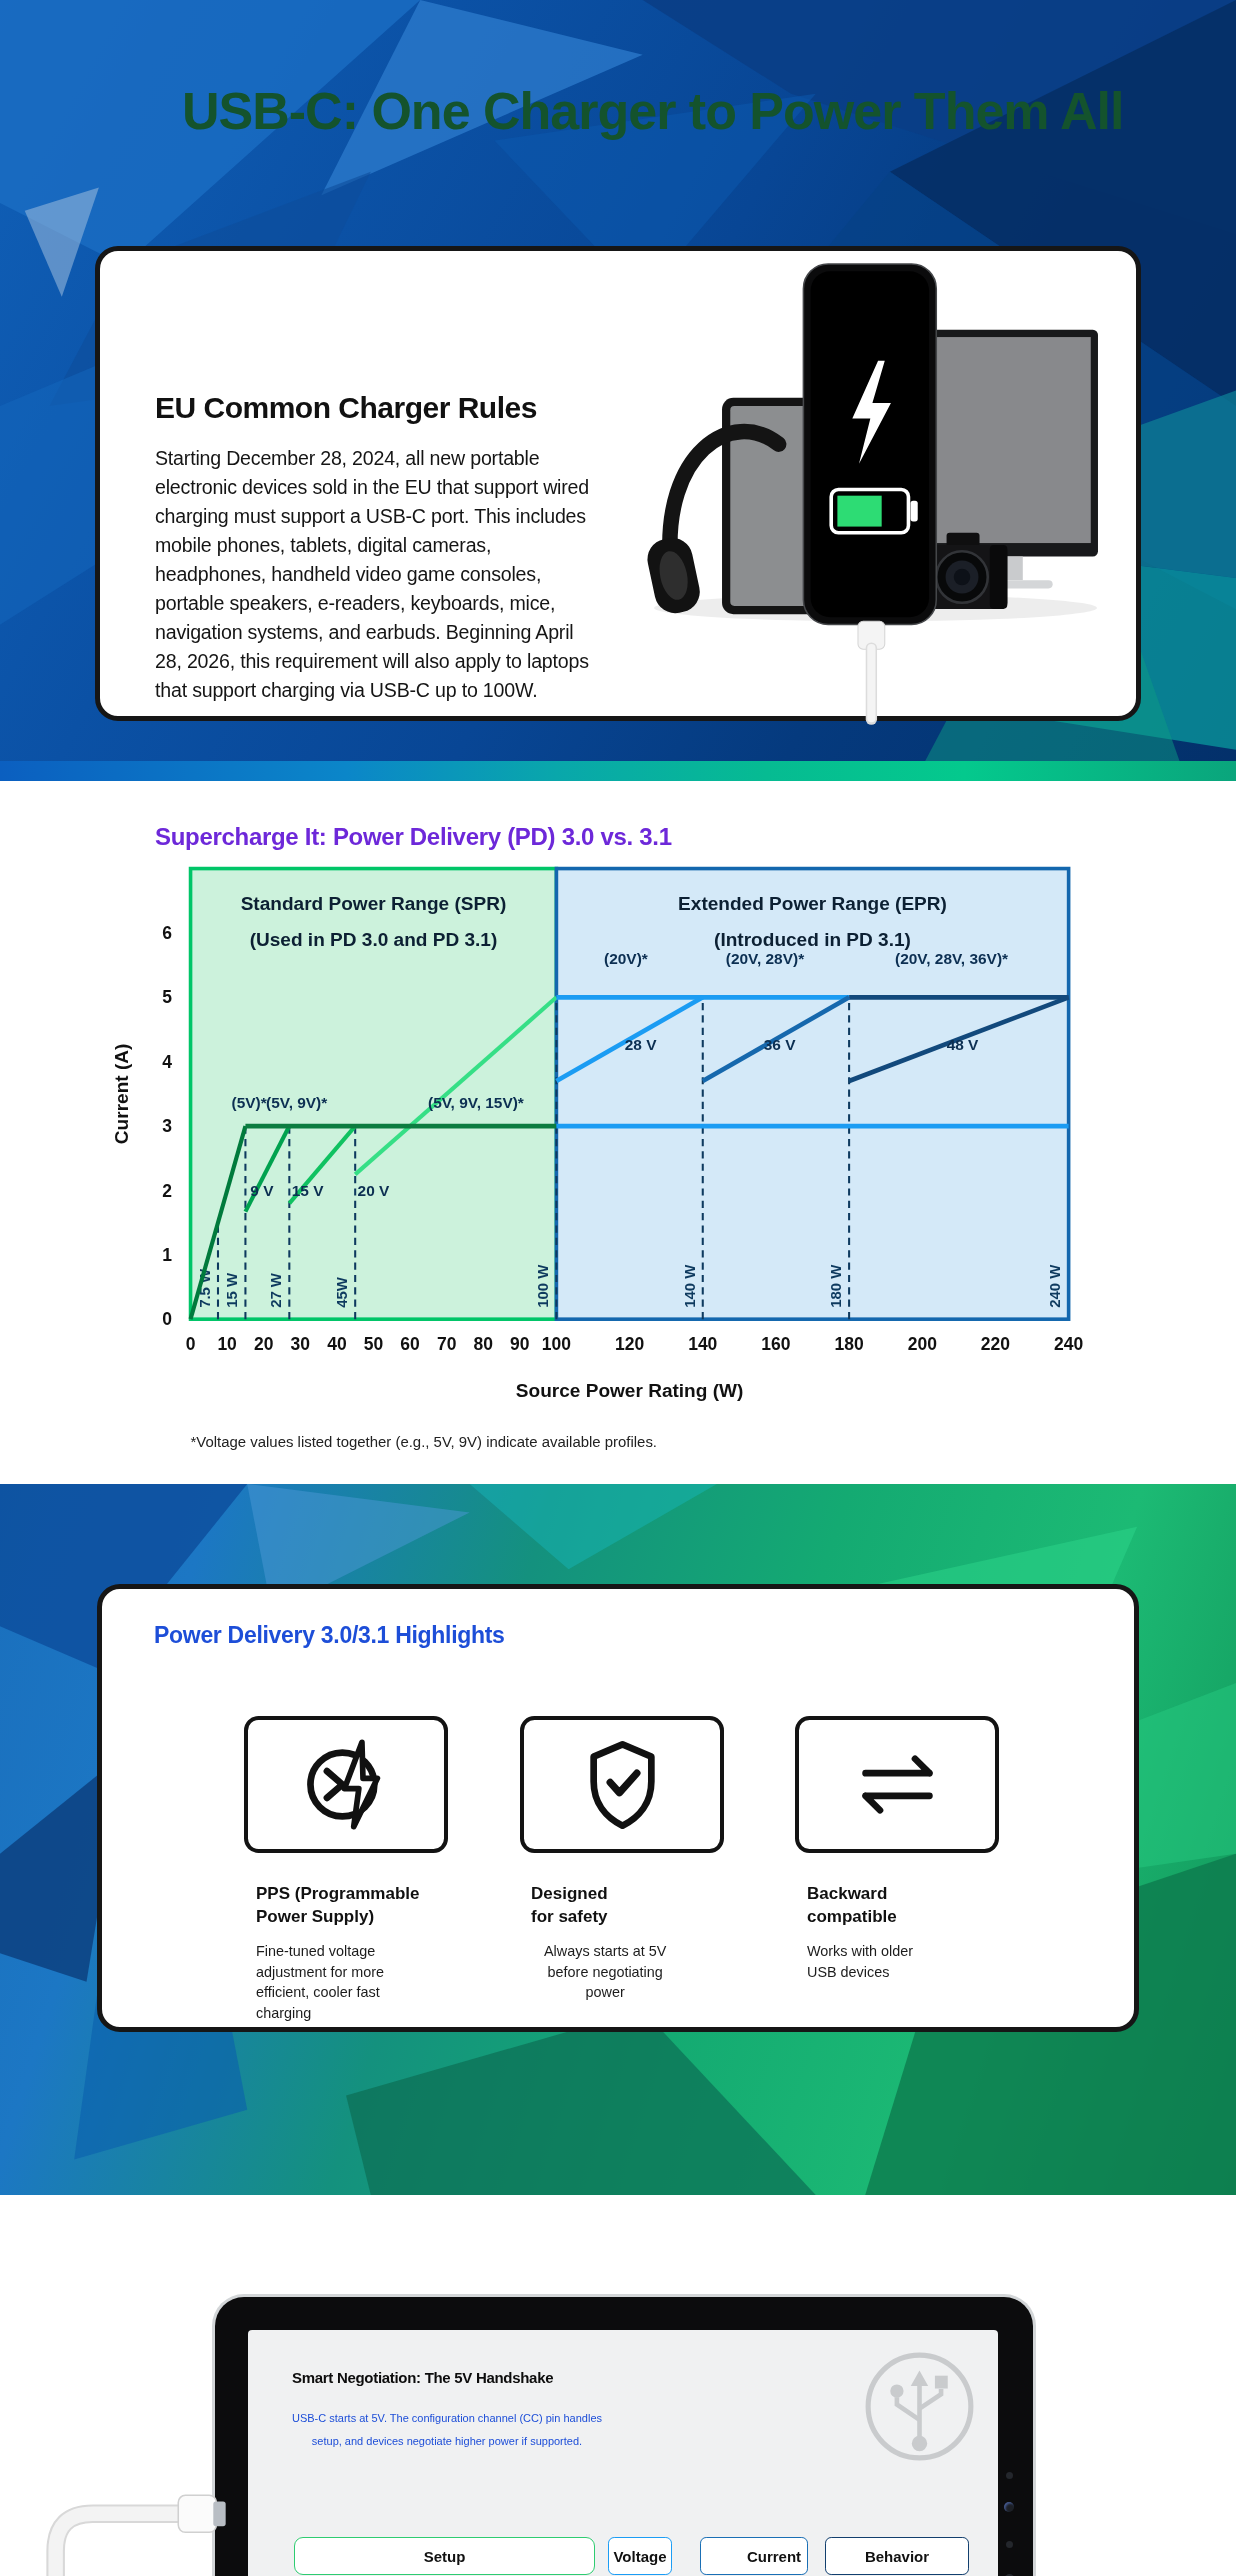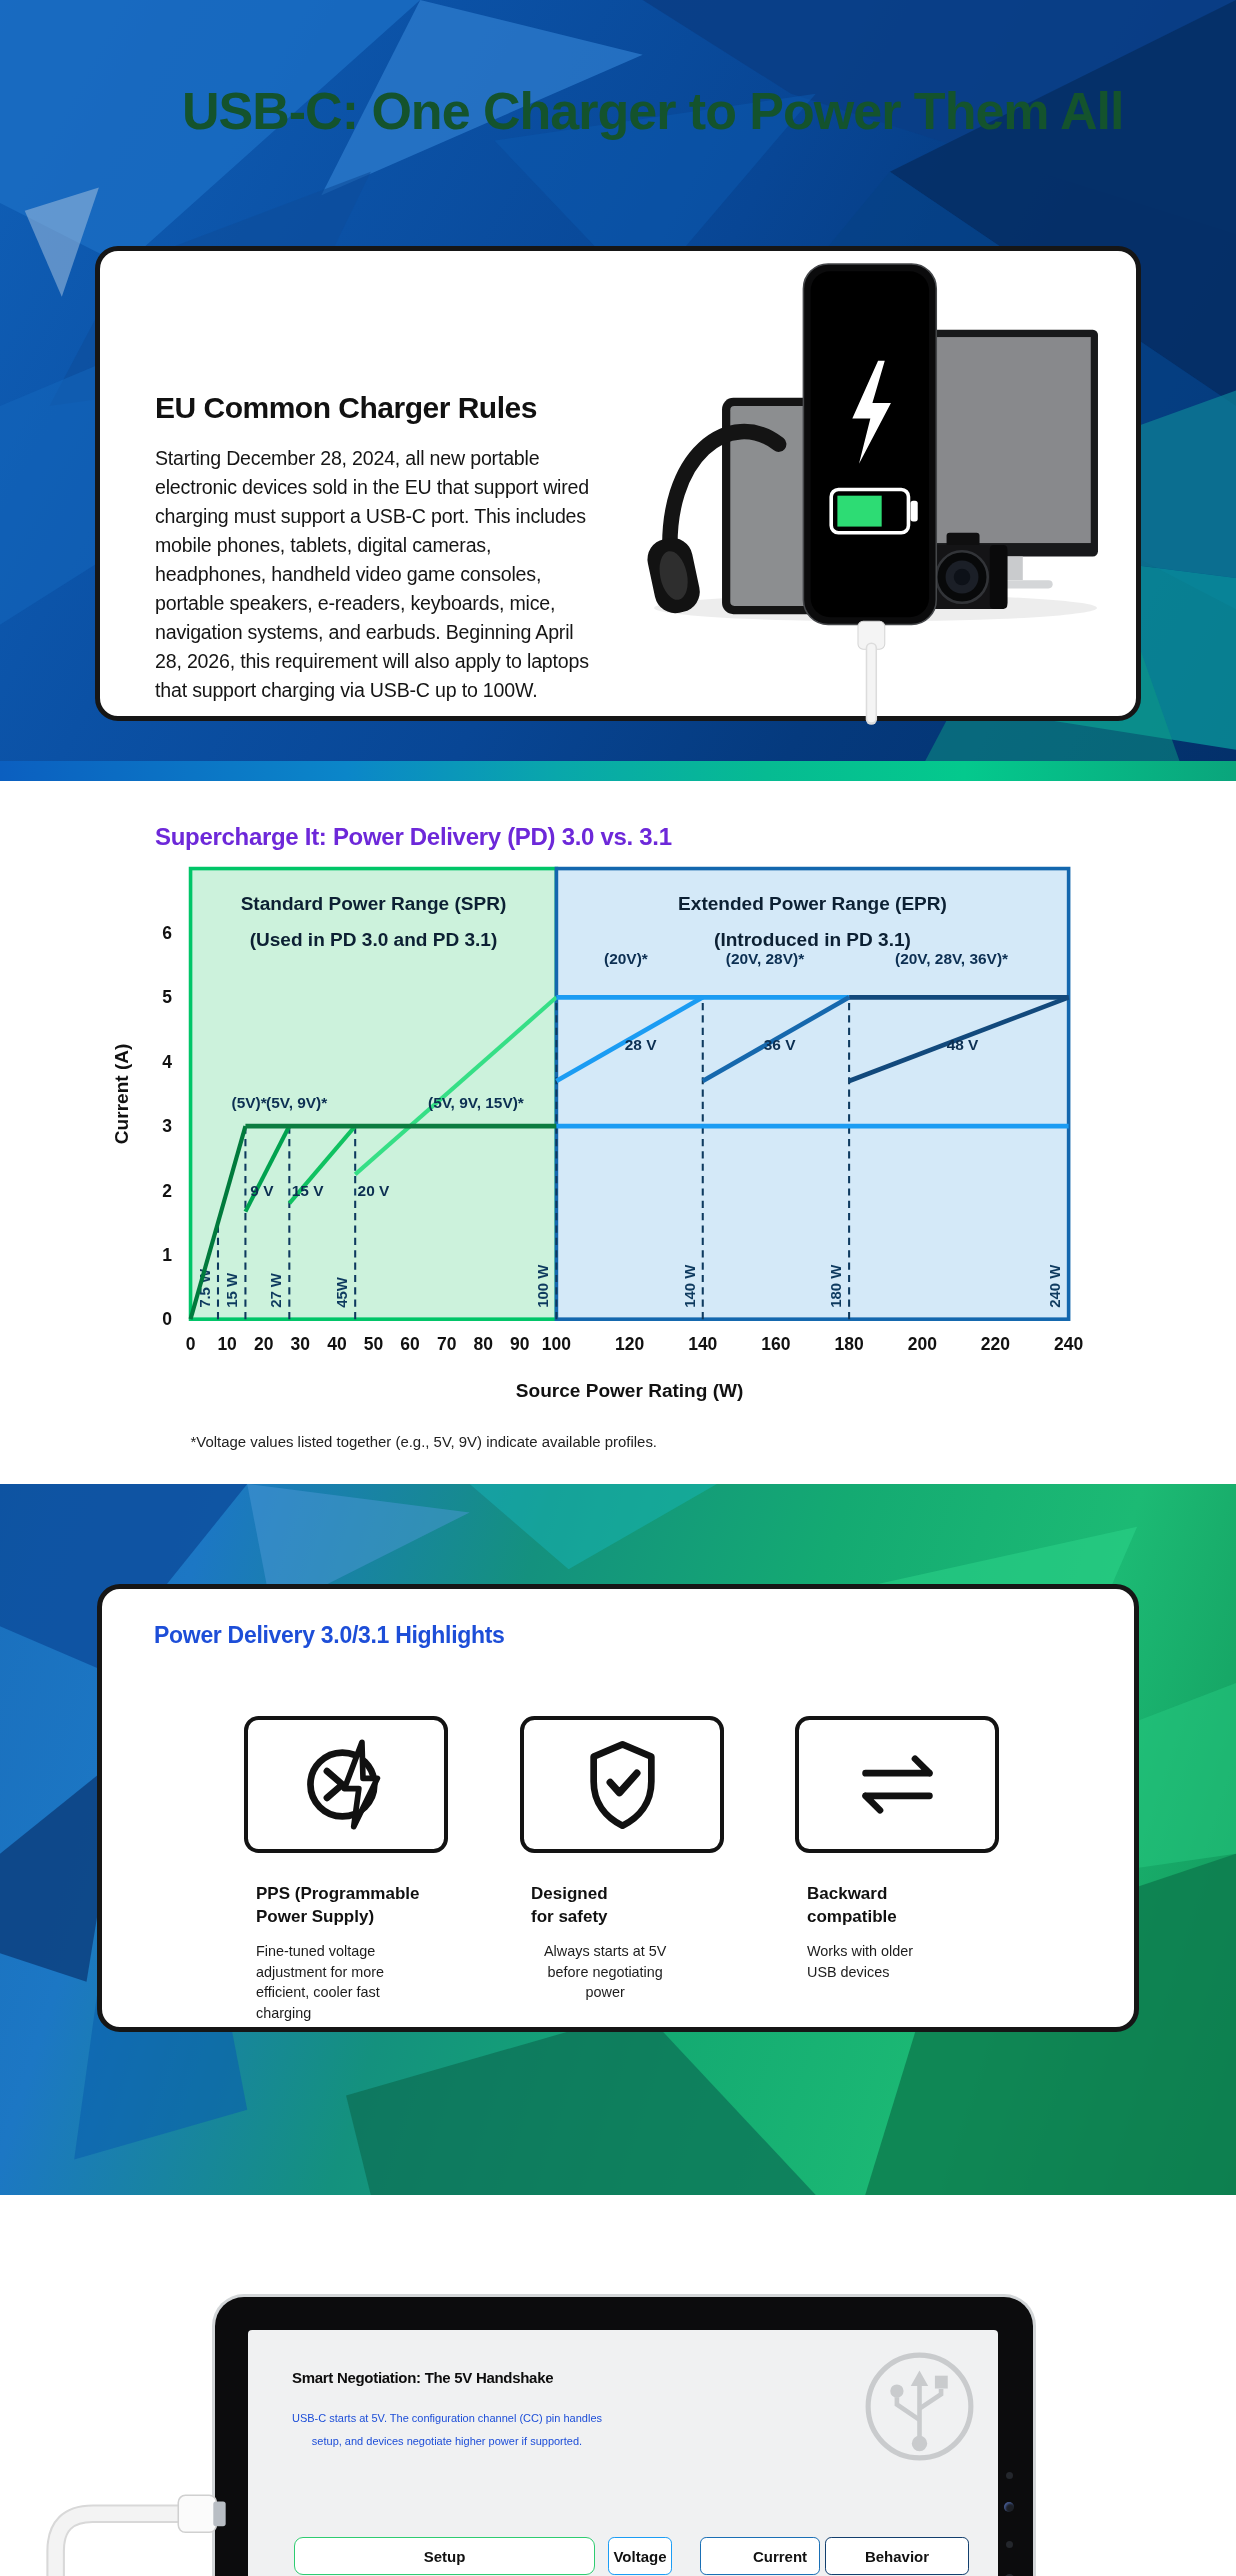--- a/index.html
+++ b/index.html
@@ -291,21 +291,21 @@
   </svg>
 
   <div id="tab-heading">Smart Negotiation: The 5V Handshake</div>
   <div id="tab-body">
       <div>USB-C starts at 5V. The configuration channel (CC) pin handles</div>
       <div>setup, and devices negotiate higher power if supported.</div>
     </div>
   <div id="nego-table">
       <div class="th" style="left: 0px; width: 301px; border-color: rgb(46, 204, 113); border-radius: 9px;">Setup</div>
       <div class="th" style="left: 314px; width: 64px; border-color: rgb(27, 157, 245);">Voltage</div>
-      <div class="th" style="left: 406px; width: 120px; border-color: rgb(26, 111, 181); padding-left: 40px;">Current</div>
+      <div class="th" style="left: 406px; width: 108px; border-color: rgb(26, 111, 181); padding-left: 40px;">Current</div>
       <div class="th" style="left: 531px; width: 144px; border-color: rgb(18, 63, 110);">Behavior</div>
     </div>
 
   <svg class="abs" style="left:0px;top:2421px;" width="237" height="438" viewBox="0 4700 460 850">
     <path d="M412,4880 L180,4880 Q108,4880 108,4952 L108,5330 Q108,5424 70,5454" stroke="#d8d8d8" stroke-width="36" fill="none" stroke-linecap="round"></path>
     <path d="M412,4880 L180,4880 Q108,4880 108,4952 L108,5330 Q108,5424 70,5454" stroke="#f3f3f3" stroke-width="28" fill="none" stroke-linecap="round"></path>
     <rect x="346" y="4844" width="74" height="72" rx="14" fill="#fbfbfb" stroke="#d0d0d0" stroke-width="3"></rect>
     <rect x="414" y="4856" width="24" height="48" rx="5" fill="#b9bec4"></rect>
     <circle cx="66" cy="5456" r="19" fill="#cfcfcf"></circle>
   </svg>

